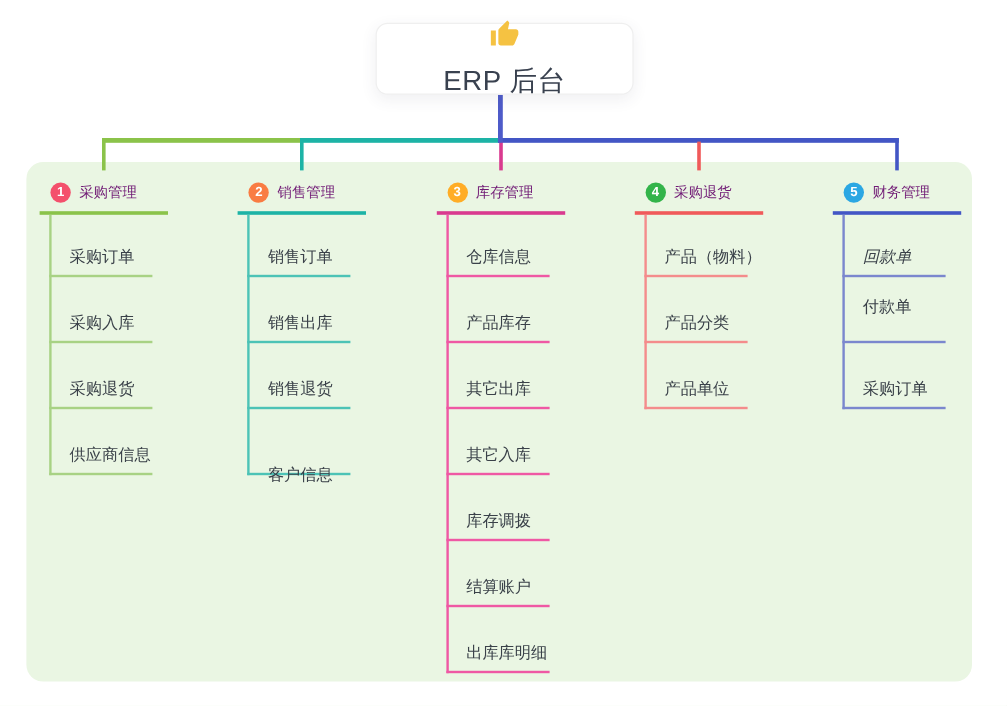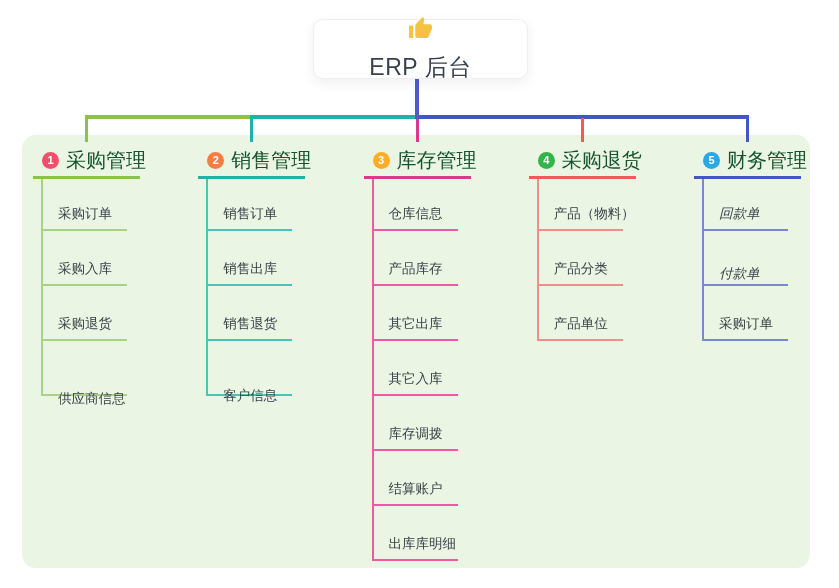--- a/index.html
+++ b/index.html
@@ -24,21 +24,21 @@
   .root-label{font-size:23px;color:#39414f;letter-spacing:.5px;}
   .line{position:absolute;}
   .branch-header{
     position:absolute;display:flex;align-items:center;gap:7px;height:20px;
   }
   .badge{
     width:17px;height:17px;border-radius:50%;flex:0 0 17px;
     display:flex;align-items:center;justify-content:center;
     color:#ffffff;font-size:11px;font-weight:bold;line-height:1;
   }
-  .branch-label{font-size:20px;color:#14532d;white-space:nowrap;}
+  .branch-label{font-size:12px;color:#701a75;white-space:nowrap;}
   .child-label{
     position:absolute;font-size:13.5px;color:#3a4149;white-space:nowrap;height:17px;
     display:flex;align-items:flex-end;
   }
   .thumb-icon{display:flex;align-items:center;}
 </style>
 </head>
 <body>
 
 <div class="stage">
@@ -98,21 +98,21 @@
   </div>
 
   <div id="branches">
       <div class="branch-header" style="left: 42px; top: 150px;">
         <span class="badge" style="background: rgb(244, 80, 108);">1</span>
         <span class="branch-label">采购管理</span>
       </div>
       <div class="child-label" style="left: 58px; top: 206px;">采购订单</div>
       <div class="child-label" style="left: 58px; top: 261px;">采购入库</div>
       <div class="child-label" style="left: 58px; top: 316px;">采购退货</div>
-      <div class="child-label" style="left: 58px; top: 371px; margin-top: 20px;">供应商信息</div>
+      <div class="child-label" style="left: 58px; top: 371px;">供应商信息</div>
       <div class="branch-header" style="left: 207.25px; top: 150px;">
         <span class="badge" style="background: rgb(249, 124, 67);">2</span>
         <span class="branch-label">销售管理</span>
       </div>
       <div class="child-label" style="left: 223.25px; top: 206px;">销售订单</div>
       <div class="child-label" style="left: 223.25px; top: 261px;">销售出库</div>
       <div class="child-label" style="left: 223.25px; top: 316px;">销售退货</div>
       <div class="child-label" style="left: 223.25px; top: 371px; margin-top: 17px;">客户信息</div>
       <div class="branch-header" style="left: 372.5px; top: 150px;">
         <span class="badge" style="background: rgb(255, 173, 38);">3</span>
@@ -130,17 +130,17 @@
         <span class="branch-label">采购退货</span>
       </div>
       <div class="child-label" style="left: 553.75px; top: 206px;">产品（物料）</div>
       <div class="child-label" style="left: 553.75px; top: 261px;">产品分类</div>
       <div class="child-label" style="left: 553.75px; top: 316px;">产品单位</div>
       <div class="branch-header" style="left: 703px; top: 150px;">
         <span class="badge" style="background: rgb(43, 167, 227);">5</span>
         <span class="branch-label">财务管理</span>
       </div>
       <div class="child-label" style="left: 719px; top: 206px; font-style: italic;">回款单</div>
-      <div class="child-label" style="left: 719px; top: 266px; font-style: italic;">付款单</div>
+      <div class="child-label" style="left: 719px; top: 248px;">付款单</div>
       <div class="child-label" style="left: 719px; top: 316px;">采购订单</div>
     </div>
 
 </div>
 
 </body></html>

